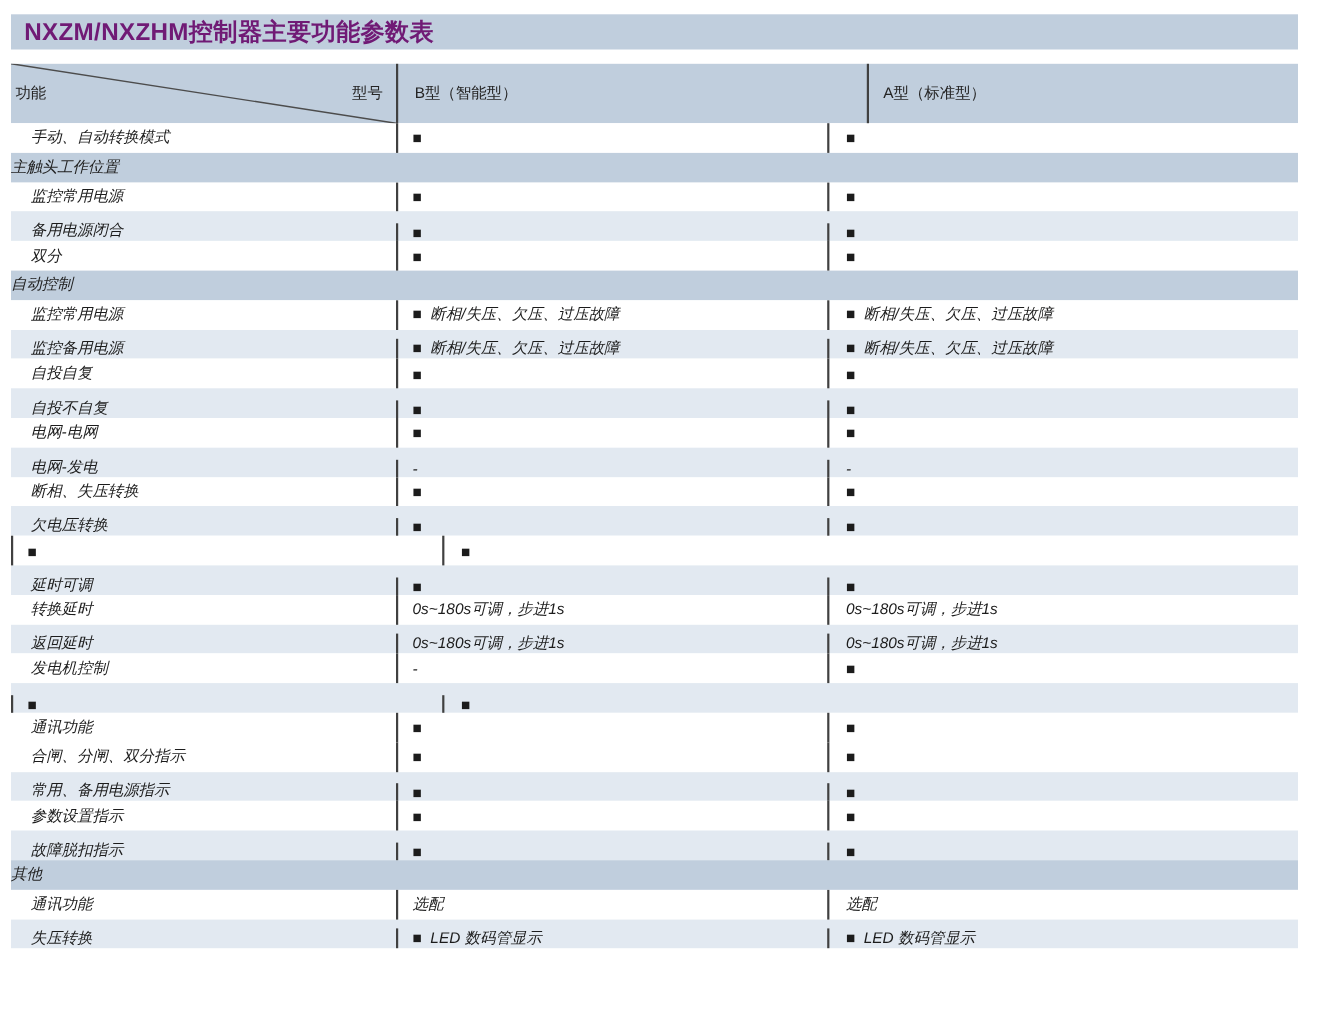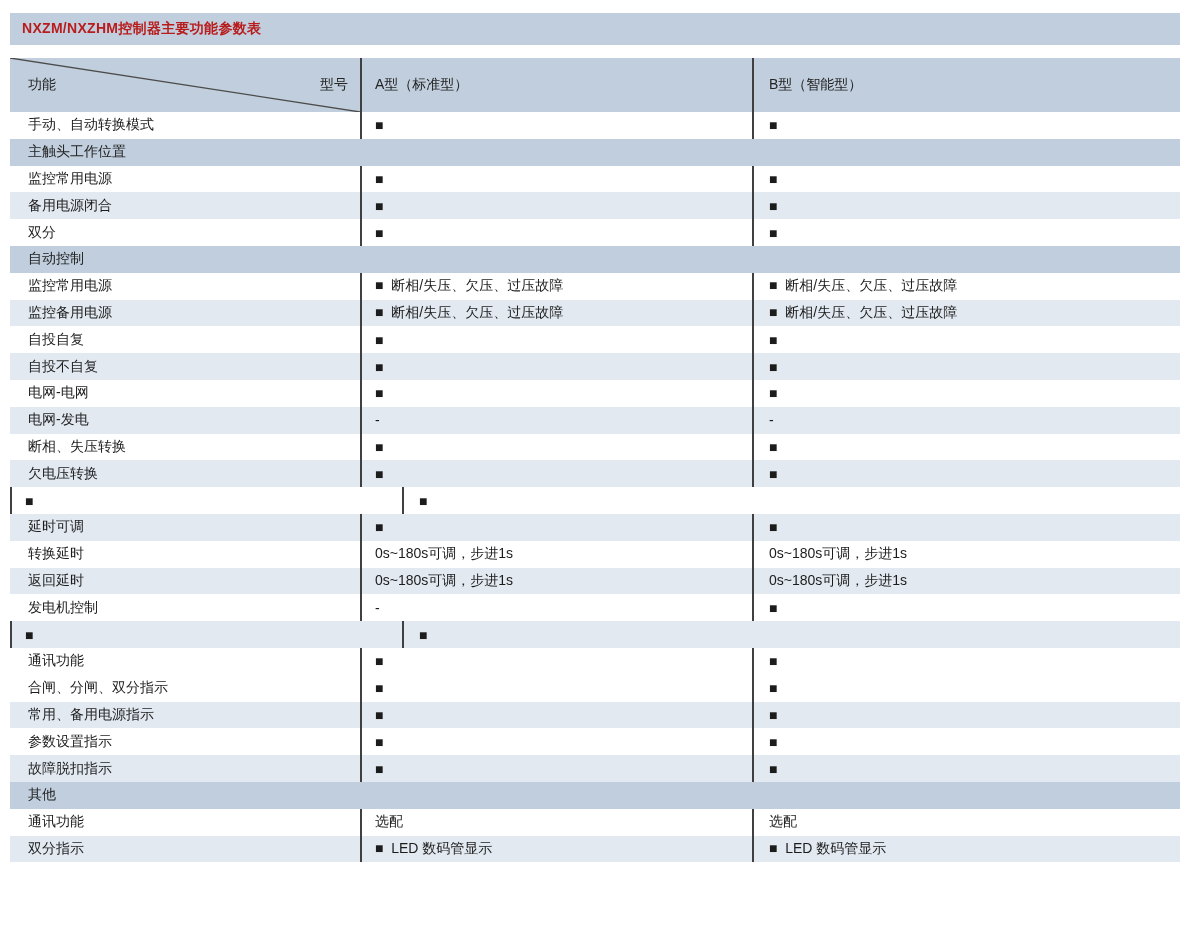--- a/index.html
+++ b/index.html
@@ -8,41 +8,41 @@
     --divider:#404040;
     --text:#1c1c1c;
   }
   *{margin:0;padding:0;box-sizing:border-box;}
   html,body{width:1200px;height:937px;background:#ffffff;
     font-family:"Liberation Sans","DejaVu Sans",sans-serif;color:var(--text);}
   .page{position:relative;width:1200px;height:937px;overflow:hidden;background:#fff;}
 
   .title-bar{position:absolute;left:10px;top:13px;width:1170px;height:32px;
     background:var(--blue);display:flex;align-items:center;padding-left:12px;}
-  .title-bar span{font-weight:bold;font-size:14px;color:#b91c1c;letter-spacing:.3px;}
+  .title-bar span{font-weight:bold;font-size:22px;color:#701a75;letter-spacing:.3px;}
 
   .spec-table{position:absolute;left:10px;top:58px;width:1170px;font-size:14px;}
 
   .header-row{display:flex;height:54px;background:var(--blue);color:#242424;}
   .corner-cell{width:350px;position:relative;display:flex;align-items:center;
-    justify-content:space-between;padding:0 12px 0 18px;}
+    justify-content:space-between;padding:0 12px 0 4px;}
   .diag{position:absolute;left:0;top:0;width:100%;height:100%;}
   .diag line{stroke:#4c4c4c;stroke-width:1.3;vector-effect:non-scaling-stroke;}
   .corner-cell span{position:relative;background:transparent;}
 
   .header-col{display:flex;align-items:center;border-left:2px solid var(--divider);}
   .hcol-a{width:392px;padding-left:13px;}
   .hcol-b{flex:1;padding-left:15px;}
 
-  .row{display:flex;height:26.8px;background:#fff;}
-  .row.shaded{background:var(--light);}
+  .row{display:flex;height:26.8px;background:#fff;font-style:italic;}
+  .row.shaded{background:var(--light);align-items:flex-end;}
   .row.section-row{background:var(--blue);}
   .cell{display:flex;align-items:center;}
   .label-cell{width:350px;padding-left:18px;}
-  .section-label{width:100%;padding-left:18px;color:#222;}
+  .section-label{width:100%;color:#222;}
   .value-cell{border-left:2px solid var(--divider);white-space:pre;}
   .value-a{width:392px;padding-left:13px;}
   .value-b{flex:1;padding-left:15px;}
 </style>
 </head>
 <body>
 
 <div class="page">
 
   <div class="title-bar">
@@ -52,22 +52,22 @@
   <div class="spec-table">
 
     <div class="header-row">
       <div class="cell corner-cell">
         <svg class="diag" viewBox="0 0 100 100" preserveAspectRatio="none">
           <line x1="0" y1="0" x2="100" y2="100"></line>
         </svg>
         <span>功能</span>
         <span>型号</span>
       </div>
+      <div class="cell header-col hcol-b">B型（智能型）</div>
       <div class="cell header-col hcol-a">A型（标准型）</div>
-      <div class="cell header-col hcol-b">B型（智能型）</div>
     </div>
 
     <div class="table-body">
         <div class="row data-row">
           <div class="cell label-cell">手动、自动转换模式</div>
           <div class="cell value-cell value-a">■</div>
           <div class="cell value-cell value-b">■</div>
         </div>
         <div class="row section-row">
           <div class="cell section-label">主触头工作位置</div>
@@ -185,20 +185,20 @@
         </div>
         <div class="row section-row">
           <div class="cell section-label">其他</div>
         </div>
         <div class="row data-row">
           <div class="cell label-cell">通讯功能</div>
           <div class="cell value-cell value-a">选配</div>
           <div class="cell value-cell value-b">选配</div>
         </div>
         <div class="row data-row shaded">
-          <div class="cell label-cell">双分指示</div>
+          <div class="cell label-cell">失压转换</div>
           <div class="cell value-cell value-a">■  LED 数码管显示</div>
           <div class="cell value-cell value-b">■  LED 数码管显示</div>
         </div>
       </div>
 
   </div>
 </div>
 
 </body></html>

